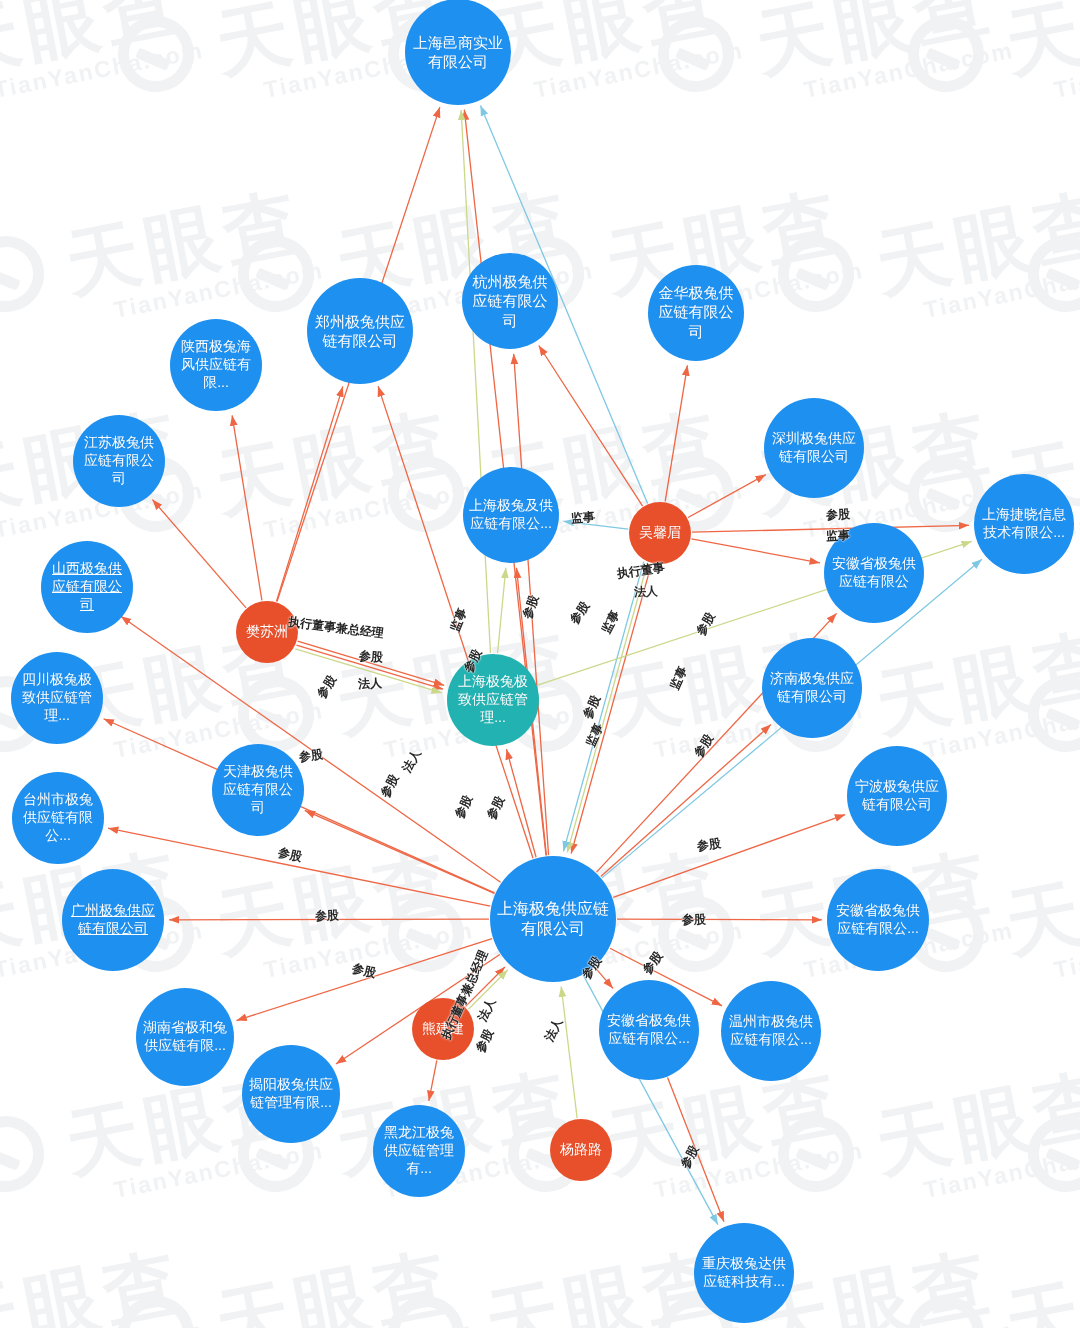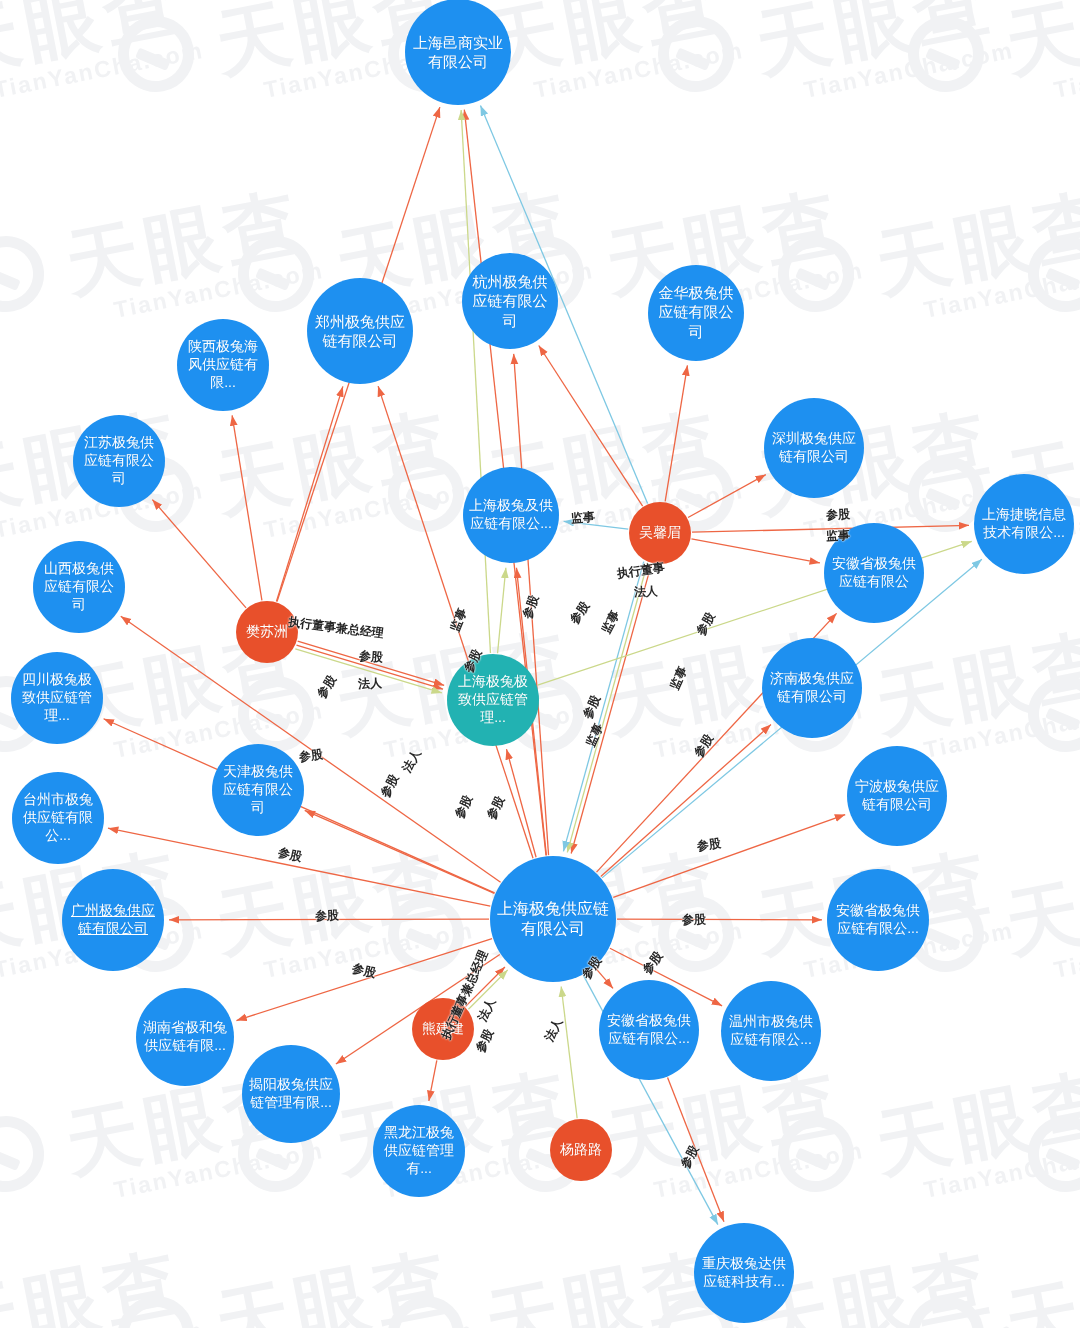--- a/index.html
+++ b/index.html
@@ -306,27 +306,27 @@
       </div>
       <div class="node company" style="left: 307px; top: 278px; width: 106px; height: 106px; justify-content: center;">
         <span style="font-size: 15px;">郑州极兔供应链有限公司</span>
       </div>
       <div class="node company" style="left: 462px; top: 253px; width: 96px; height: 96px;">
         <span style="font-size: 15px;">杭州极兔供应链有限公司</span>
       </div>
       <div class="node company" style="left: 648px; top: 265px; width: 96px; height: 96px;">
         <span style="font-size: 15px; font-family: Liberation Serif, serif;">金华极兔供应链有限公司</span>
       </div>
-      <div class="node company" style="left: 177px; top: 319px; width: 92px; height: 92px; text-align: center;">
+      <div class="node company" style="left: 170px; top: 319px; width: 92px; height: 92px; text-align: center;">
         <span style="font-size: 14px;">陕西极兔海风供应链有限...</span>
       </div>
       <div class="node company" style="left: 73px; top: 415px; width: 92px; height: 92px;">
         <span style="font-size: 14px;">江苏极兔供应链有限公司</span>
       </div>
-      <div class="node company" style="left: 33px; top: 541px; width: 92px; height: 92px;">
+      <div class="node company" style="left: 41px; top: 541px; width: 92px; height: 92px; text-decoration: underline;">
         <span style="font-size: 14px;">山西极兔供应链有限公司</span>
       </div>
       <div class="node company" style="left: 11px; top: 652px; width: 92px; height: 92px;">
         <span style="font-size: 14px;">四川极兔极致供应链管理...</span>
       </div>
       <div class="node company" style="left: 12px; top: 772px; width: 92px; height: 92px;">
         <span style="font-size: 14px;">台州市极兔供应链有限公...</span>
       </div>
       <div class="node company" style="left: 62px; top: 869px; width: 102px; height: 102px;">
         <span style="font-size: 14px; text-decoration: underline;">广州极兔供应链有限公司</span>

